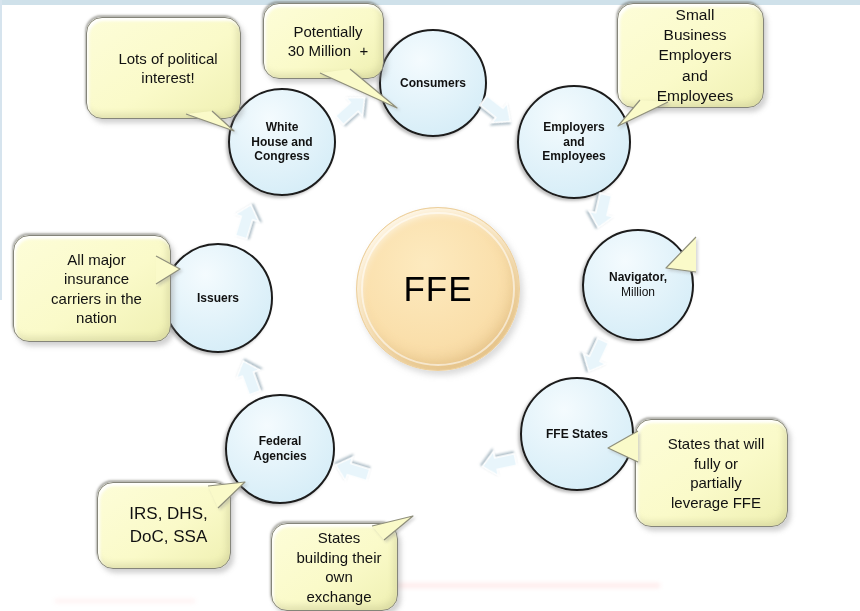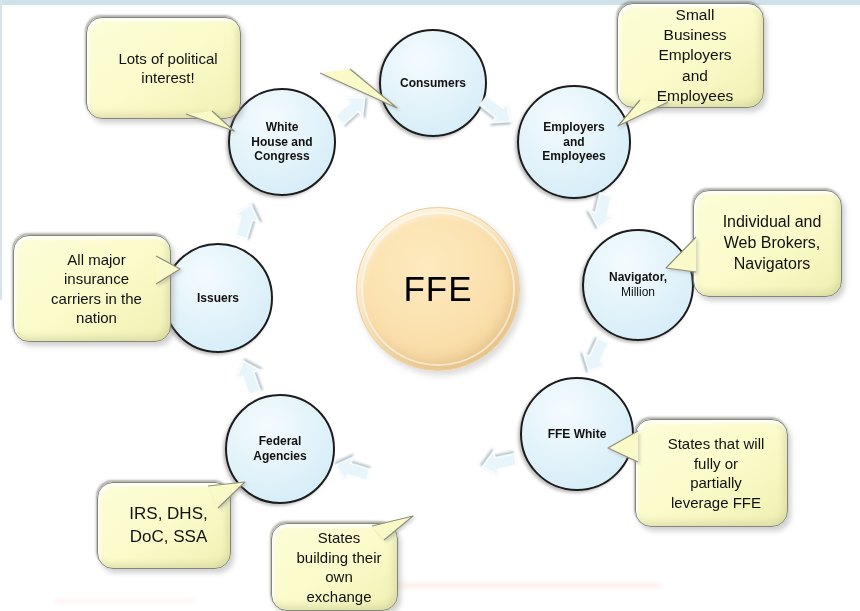--- a/index.html
+++ b/index.html
@@ -76,45 +76,44 @@
   <div class="node" style="left:517px;top:85px;width:110px;height:110px;">
     <span class="pre">Employers
 and
 Employees</span>
   </div>
   <div class="node" style="left:582px;top:229px;width:108px;height:108px;justify-content:center;">
     <span class="pre">Navigator,</span>
     <span class="pre nav-sub">Million</span>
   </div>
   <div class="node" style="left:520px;top:377px;width:110px;height:110px;">
-    <span class="pre">FFE White</span>
+    <span class="pre">FFE States</span>
   </div>
   <div class="node" style="left:225px;top:394px;width:106px;height:106px;text-align:center;">
     <span class="pre">Federal
 Agencies</span>
   </div>
   <div class="node" style="left:163px;top:243px;width:106px;height:106px;">
     <span class="pre">Issuers</span>
   </div>
 
   <div class="callout" style="left:86px;top:17px;width:144px;height:100px;">
     <span class="pre">Lots of political
 interest!</span>
   </div>
+  <div class="callout" style="left:263px;top:3px;width:110px;height:74px;">
+    <span class="pre">Potentially
+30 Million&nbsp;&nbsp;+</span>
+  </div>
   <div class="callout" style="left:617px;top:3px;width:136px;height:103px;font-size:15.5px;">
     <span class="pre">Small
 Business
 Employers
 and
 Employees</span>
-  </div>
-  <div class="callout" style="left:693px;top:190px;width:138px;height:105px;font-size:16px;">
-    <span class="pre">Individual and
-Web Brokers,
-Navigators</span>
   </div>
   <div class="callout" style="left:635px;top:419px;width:142px;height:106px;">
     <span class="pre">States that will
 fully or
 partially
 leverage FFE</span>
   </div>
   <div class="callout" style="left:97px;top:482px;width:123px;height:85px;font-size:17px;">
     <span class="pre">IRS, DHS,
 DoC, SSA</span>

